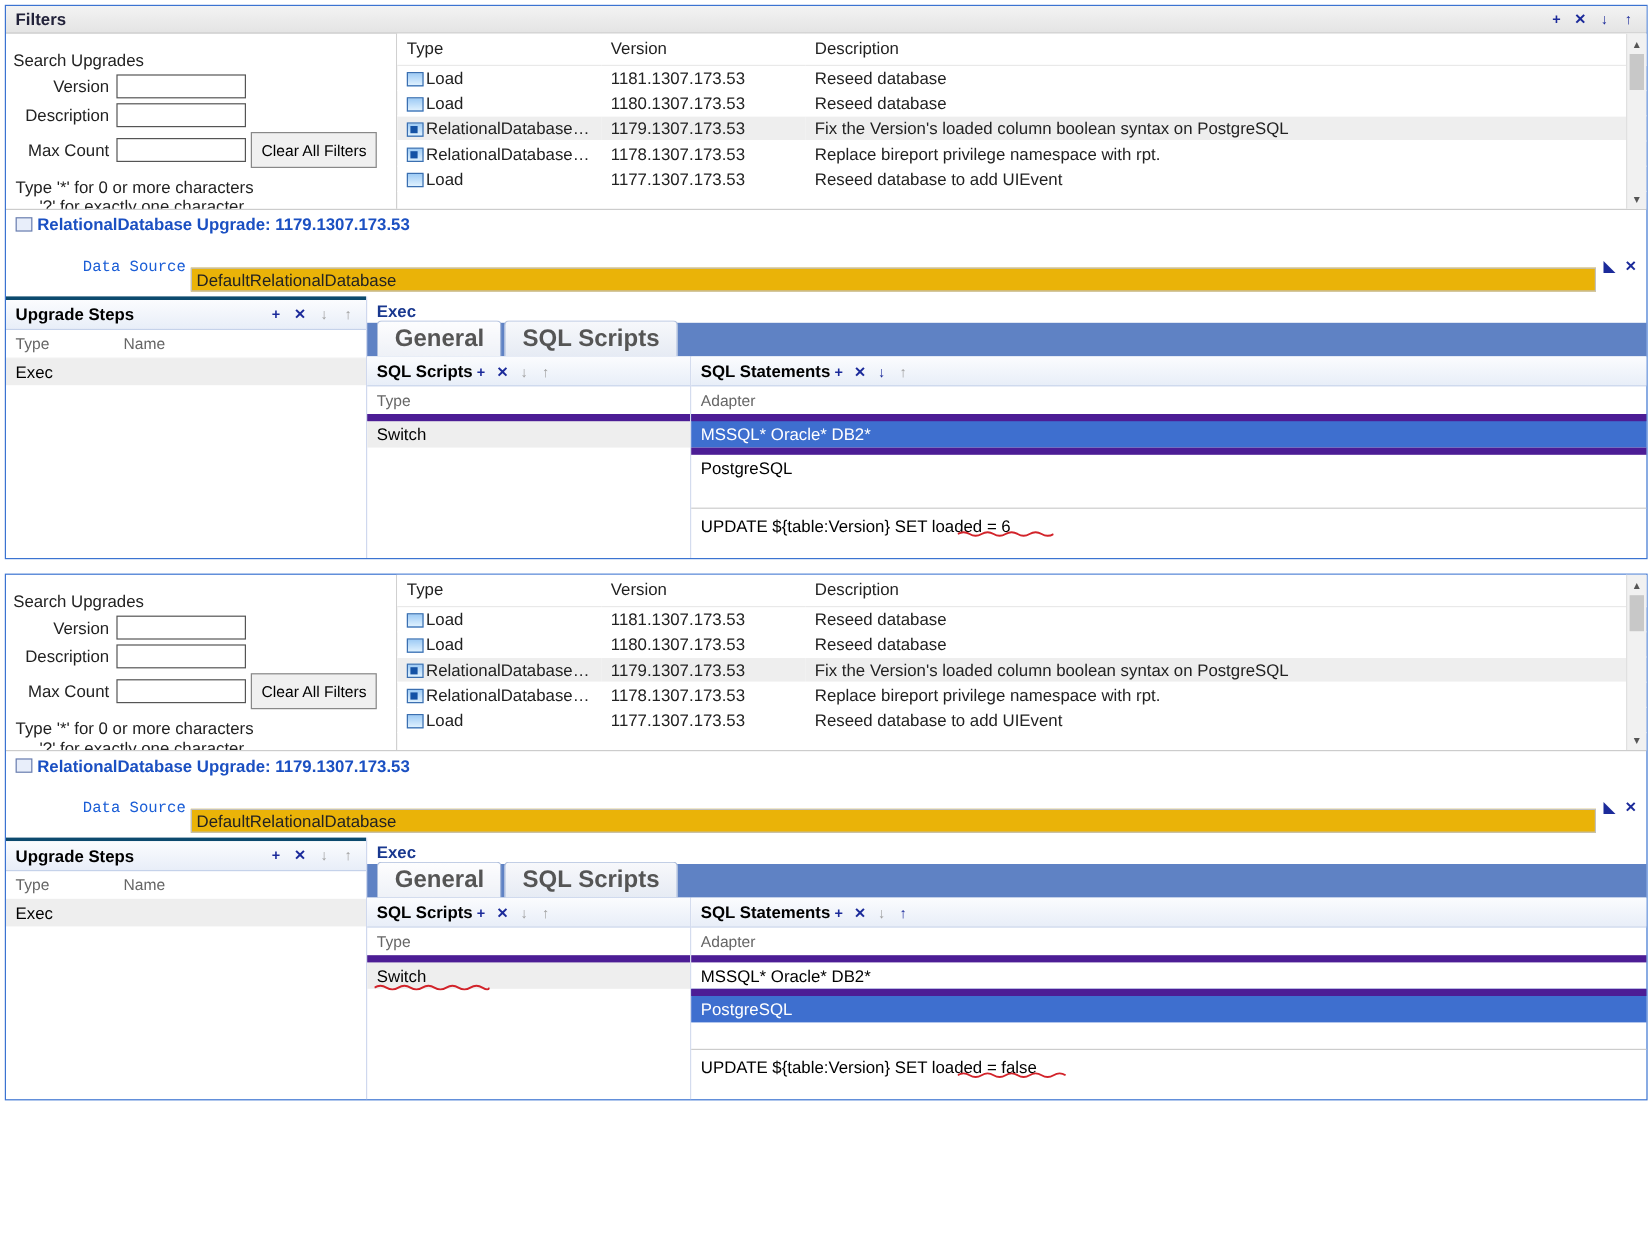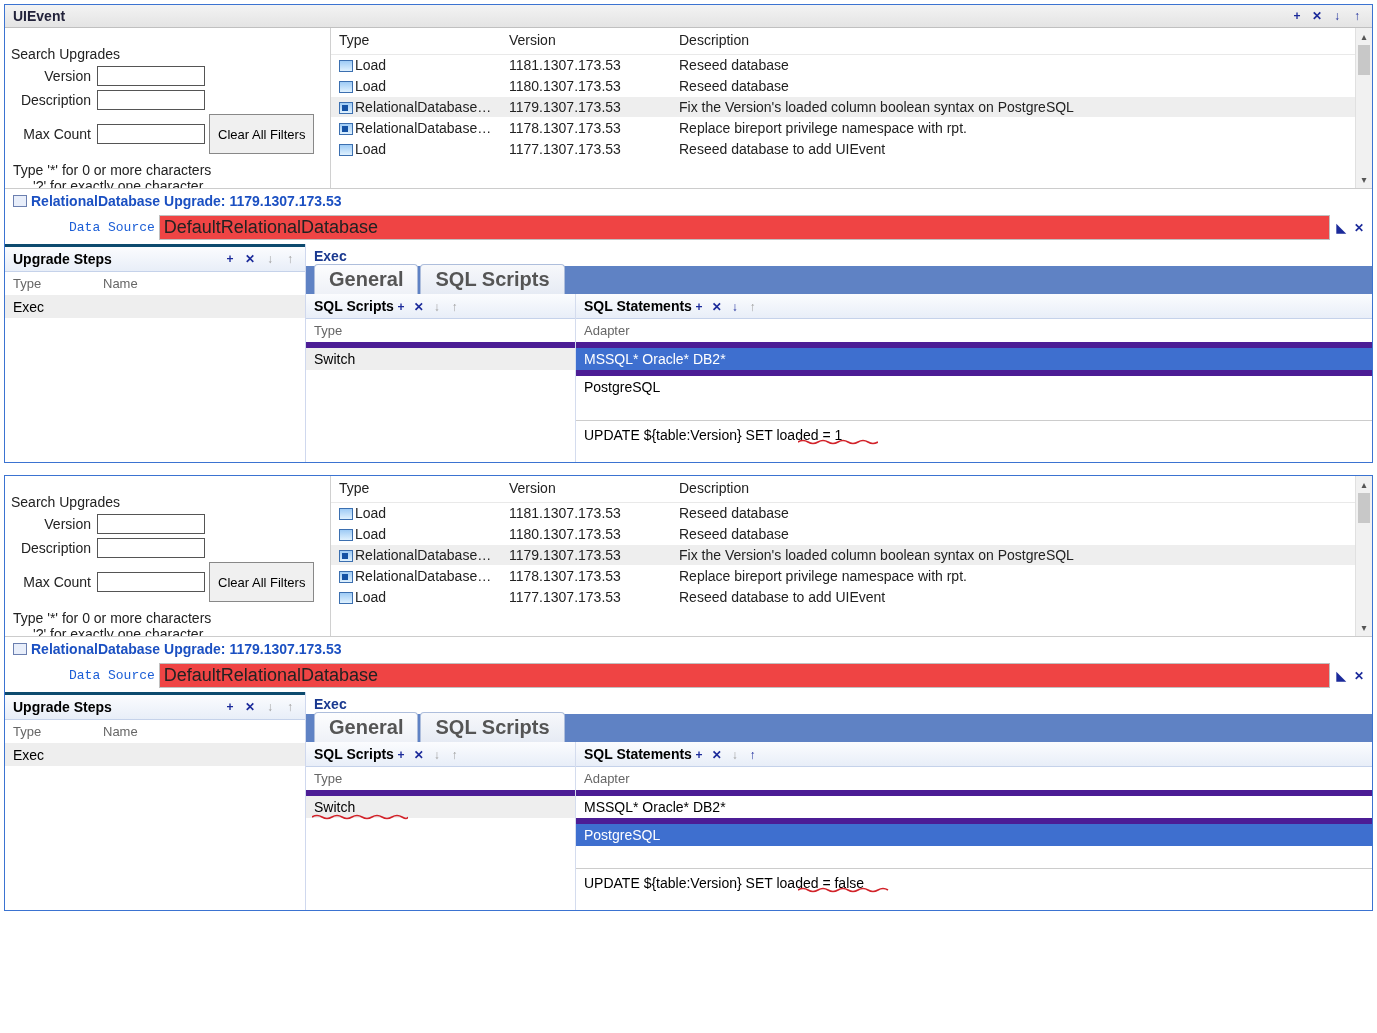--- a/index.html
+++ b/index.html
@@ -3,47 +3,47 @@
 <meta charset="utf-8">
 <style>
   * { box-sizing: border-box; margin: 0; padding: 0; }
   body { font-family: "Segoe UI", Arial, sans-serif; font-size: 13px; background: #fff; color: #000; padding: 4px; }
   .outer-panel { border: 1px solid #3b73d1; margin-bottom: 12px; }
   .title-bar { background: linear-gradient(#f3f3f3,#e4e4e4); border-bottom: 1px solid #c0c0c0; display:flex; align-items:center; padding: 3px 8px; font-weight:bold; font-size:14px; color:#22223a;}
   .title-bar .tb-actions { margin-left:auto; display:flex; gap:6px; }
   .icon { display:inline-flex; align-items:center; justify-content:center; width:14px; height:14px; font-size:12px; font-weight:bold; color:#1b2a9a; cursor:pointer; }
   .icon.disabled { color:#a0a0a0; cursor:default;}
   .top-flex { display:flex; border-bottom:1px solid #ccc;}
-  .search-pane { width: 325px; padding: 18px 6px 0 6px; }
+  .search-pane { width: 325px; padding: 2px 6px 0 6px; margin-top: 12px; }
   .search-title { font-size:14px; color:#222; margin-bottom:4px; }
   .search-row { display:flex; align-items:center; margin-bottom:4px; }
   .search-row label { width:86px; text-align:right; padding-right:6px; font-size:14px; color:#222;}
   .search-row input[type=text] { width:108px; height:20px; border:1px solid #555; padding:1px 3px; font-size:13px;}
-  .search-row button { height:40px; padding:0 8px; font-size:13px; border:1px solid #888; background:#f0f0f0; cursor:pointer; margin-left:4px;}
+  .search-row button { height:30px; padding:0 8px; font-size:13px; border:1px solid #888; background:#f0f0f0; cursor:pointer; margin-left:4px;}
   .hint { font-size:14px; color:#222; padding:4px 0 0 2px; white-space:nowrap; overflow:hidden;}
   .hint-cut { font-size:14px; color:#222; padding:0 0 0 22px; white-space:nowrap; overflow:hidden; height:10px;}
   .grid-pane { flex:1; position:relative; border-left:1px solid #d0d0d0; }
   .grid { width:100%; border-collapse:collapse; font-size:14px; color:#222;}
   .grid th { text-align:left; font-weight:normal; padding:4px 8px 6px 8px; border-bottom:1px solid #e9e9e9; background:#fff;}
   .grid td { padding:2px 8px; border-bottom:1px solid #fff; white-space:nowrap; overflow:hidden; text-overflow:ellipsis;}
   .grid tr.sel td { background:#eeeeee;}
   .grid .col-type { width:170px; max-width:170px;}
   .grid .col-ver { width:170px;}
   .row-icon { display:inline-block; width:14px; height:12px; vertical-align:-2px; margin-right:2px; border:1px solid #3b6fb0; background:linear-gradient(#9ecbf5,#dff1fe);}
   .row-icon.db::after{ content:""; display:block; width:6px; height:6px; background:#1452a5; margin:2px;}
   .vscroll { position:absolute; right:0; top:0; bottom:0; width:17px; background:#f1f1f1; border-left:1px solid #e0e0e0;}
   .vscroll .up, .vscroll .down { height:17px; display:flex; align-items:center; justify-content:center; color:#555; font-size:10px;}
   .vscroll .down{ position:absolute; bottom:0; left:0; right:0;}
   .vscroll .thumb { position:absolute; top:17px; left:2px; right:2px; height:30px; background:#c8c8c8;}
   .subheader { display:flex; align-items:center; padding:4px 8px; font-size:14px;}
   .subheader .sh-icon { width:14px; height:12px; border:1px solid #6b7faf; background:#e8eefa; margin-right:4px;}
   .subheader .sh-text { color:#1b50c2; font-weight:bold;}
   .ds-row { display:flex; align-items:center; padding:2px 2px 4px 0;}
   .ds-row .ds-label { color:#1a5dd6; font-size:13px; padding:0 4px 0 64px;font-family:Liberation Mono, monospace;}
-  .ds-row .ds-input { color:#222; font-size:18px; padding:1px 4px; border:1px solid #c0c0c0; flex:1; background:#ef4444;}
+  .ds-row .ds-input { color:#222; font-size:14px; padding:1px 4px; border:1px solid #c0c0c0; flex:1; background:#eab308;margin-top:22px;}
   .ds-row .ds-actions { display:flex; gap:4px; padding:0 4px;}
   .bottom-flex { display:flex; }
   .steps-pane { width:300px; border-top:3px solid #0c4a6e; }
   .pane-header { background:linear-gradient(#fbfcfe,#e8eef8); border-bottom:1px solid #c5d2ea; display:flex; align-items:center; padding:4px 8px; font-weight:bold; font-size:14px;}
   .pane-header .ph-actions { margin-left:auto; display:flex; gap:6px;}
   .steps-cols { display:flex; padding:4px 8px; color:#666; font-size:13px; border-bottom:1px solid #eee;}
   .steps-cols div:first-child{width:90px;}
   .steps-row { padding:3px 8px; background:#eeeeee; font-size:14px;}
   .exec-pane { flex:1; display:flex; flex-direction:column; border-left:1px solid #cfd8ee;}
   .exec-title { color:#19388f; font-weight:bold; font-size:14px; padding:4px 8px 2px 8px;}
@@ -61,21 +61,21 @@
   .stmt-pane-header { display:flex; align-items:center; padding:4px 8px; font-weight:bold; font-size:14px; background:linear-gradient(#fbfcfe,#e8eef8); border-bottom:1px solid #c5d2ea;}
   .squiggle { display:inline-block; vertical-align:-4px;}
   .adapter-list { flex:0 0 auto;}
   .adapter-spacer { flex:1; min-height:22px;}
 </style>
 </head>
 <body>
 
 <div class="outer-panel">
   <div class="title-bar">
-    <span>UIEvent</span>
+    <span>Filters</span>
     <div class="tb-actions">
       <span class="icon">+</span>
       <span class="icon">✕</span>
       <span class="icon">↓</span>
       <span class="icon">↑</span>
     </div>
   </div>
 
   <div class="top-flex">
     <div class="search-pane">
@@ -206,21 +206,21 @@
               <span class="icon disabled">↑</span>
             </div>
           </div>
           <div class="small-col">Adapter</div>
           <div class="adapter-list">
               <div class="cell-row selected-blue">MSSQL* Oracle* DB2*</div>
               <div class="cell-row">PostgreSQL</div>
             </div>
           <div class="adapter-spacer"></div>
           <div class="sql-area">
-            <span>UPDATE ${table:Version} SET loaded = 1</span>
+            <span>UPDATE ${table:Version} SET loaded = 6</span>
             <svg class="squiggle" width="80" height="6" style="position:absolute; left:222px; top:18px;">
                 <path d="M0 3 Q5 0 10 3 T20 3 T30 3 T40 3 T50 3 T60 3 T70 3 T80 3" stroke="#d2232a" stroke-width="1.6" fill="none"></path>
               </svg>
           </div>
         </div>
       </div>
     </div>
   </div>
 </div>
 

